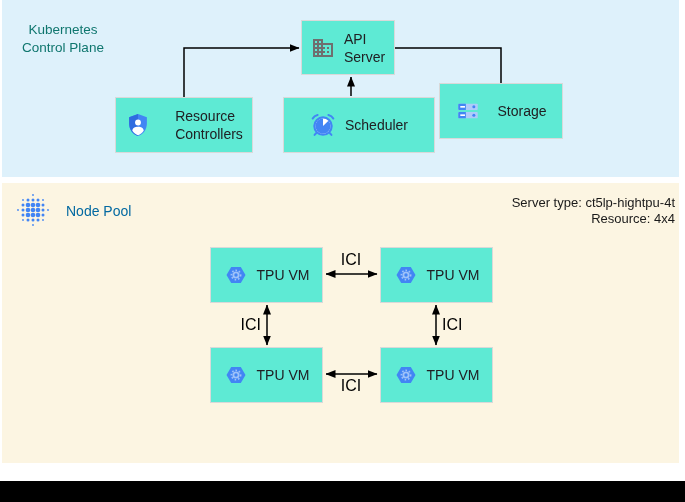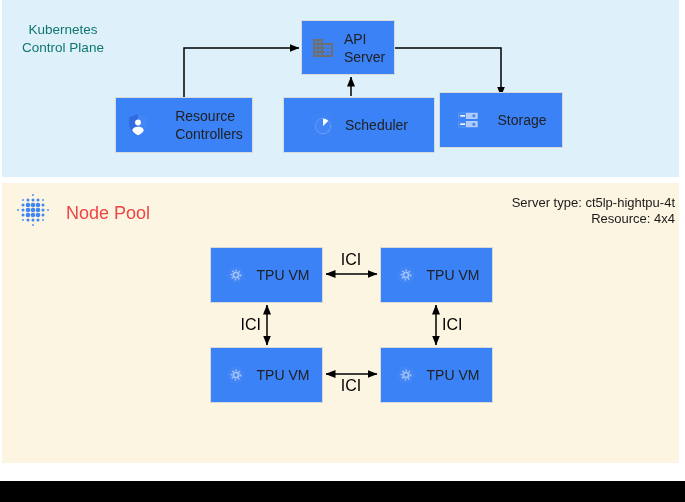--- a/index.html
+++ b/index.html
@@ -13,32 +13,32 @@
 
   .cp-title {
     position:absolute; left:13px; top:21px; width:100px;
     font-size:13.5px; line-height:17.5px; color:#0f766e; text-align:center;
   }
 
   .connectors { position:absolute; left:0; top:0; width:685px; height:502px; }
   .ln { fill:none; stroke:#000; stroke-width:1.5; }
 
   .node {
-    position:absolute; box-sizing:border-box; background:#3b82f6;
+    position:absolute; box-sizing:border-box; background:#5eead4;
     border:1px solid #d9d9d9;
     display:flex; align-items:center; justify-content:center; gap:9px;
     font-size:14px; color:#202124;
   }
   .nlabel { line-height:18px; }
   .wrapnarrow { width:min-content; }
   .nowrap { white-space:nowrap; }
   .nicon { display:flex; align-items:center; }
 
   .np-icon { position:absolute; left:16px; top:193px; width:34px; height:34px; }
-  .np-title { position:absolute; left:66px; top:203px; font-size:18px; color:#ef4444; }
+  .np-title { position:absolute; left:66px; top:203px; font-size:14px; color:#0369a1; }
 
   .machine-info {
     position:absolute; right:10px; top:195px; text-align:right;
     font-size:13px; line-height:16px; color:#1a1a1a;
   }
 
   .ici {
     position:absolute; font-size:16px; color:#000; line-height:13px;
   }
   .ici-top    { left:321px; top:253px; width:60px; text-align:center; }
@@ -100,21 +100,21 @@
         <path d="M7 2.7C5.1 3.1 3.4 4.3 2.5 6" stroke="#4285f4" stroke-width="1.9" fill="none" stroke-linecap="round"></path>
         <path d="M17 2.7c1.9.4 3.6 1.6 4.5 3.3" stroke="#4285f4" stroke-width="1.9" fill="none" stroke-linecap="round"></path>
         <path d="M5.6 19.6l-1.4 1.6M18.4 19.6l1.4 1.6" stroke="#4285f4" stroke-width="1.8" fill="none" stroke-linecap="round"></path>
         <circle cx="12" cy="13" r="8" fill="#fff" stroke="#4285f4" stroke-width="2"></circle>
         <path d="M12 13 L12 5.9 A7.1 7.1 0 1 0 17.02 7.98 Z" fill="#4285f4"></path>
       </svg>
     </span>
     <span class="nlabel nowrap">Scheduler</span>
   </div>
 
-  <div class="node" style="left:439px; top:92px; width:124px; height:56px;gap:16px;">
+  <div class="node" style="left:439px; top:83px; width:124px; height:56px;gap:16px;">
     <span class="nicon">
       <svg viewBox="0 0 24 24" width="26" height="26">
         <rect x="3" y="5.2" width="18" height="5.9" rx="0.9" fill="#aecbfa"></rect>
         <path d="M3.9 5.2H10v5.9H3.9a.9.9 0 01-.9-.9V6.1a.9.9 0 01.9-.9z" fill="#4285f4"></path>
         <rect x="4.9" y="7.4" width="4.3" height="1.5" fill="#fff"></rect>
         <circle cx="17.4" cy="8.15" r="1.4" fill="#4285f4"></circle>
         <rect x="3" y="12.9" width="18" height="5.9" rx="0.9" fill="#aecbfa"></rect>
         <path d="M3.9 12.9H10v5.9H3.9a.9.9 0 01-.9-.9v-4.1a.9.9 0 01.9-.9z" fill="#4285f4"></path>
         <rect x="4.9" y="15.1" width="4.3" height="1.5" fill="#fff"></rect>
         <circle cx="17.4" cy="15.85" r="1.4" fill="#4285f4"></circle>

